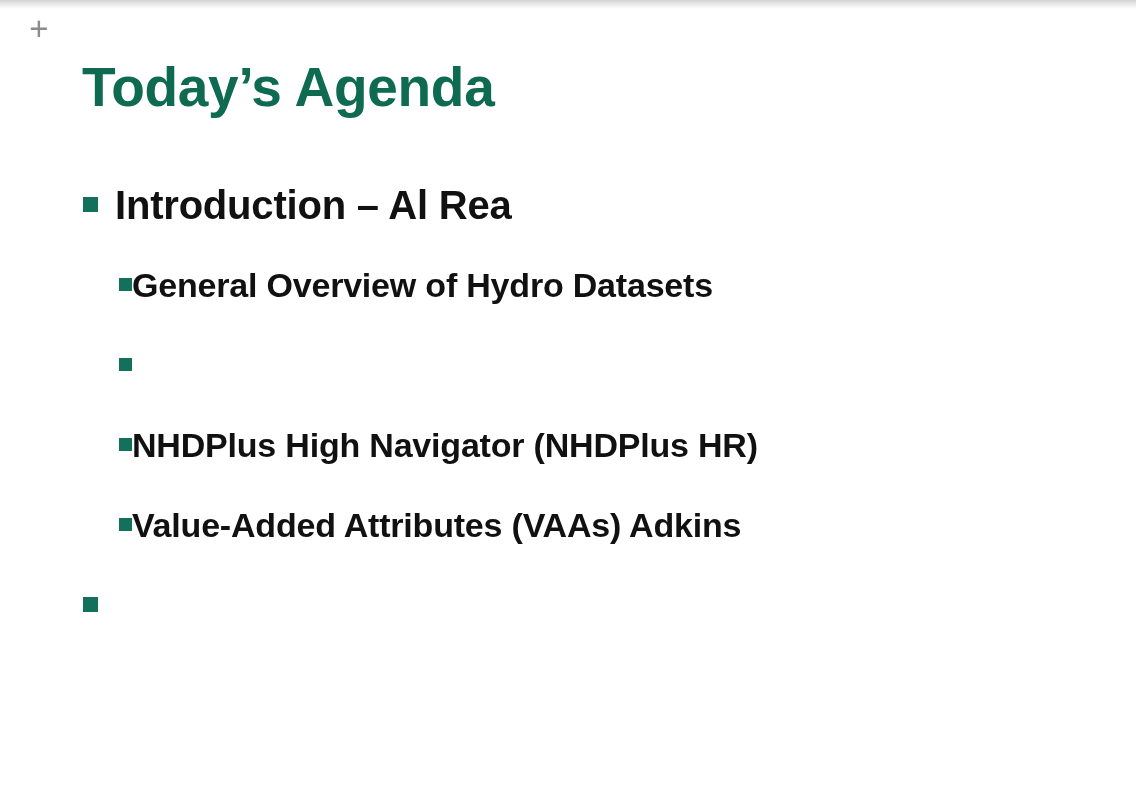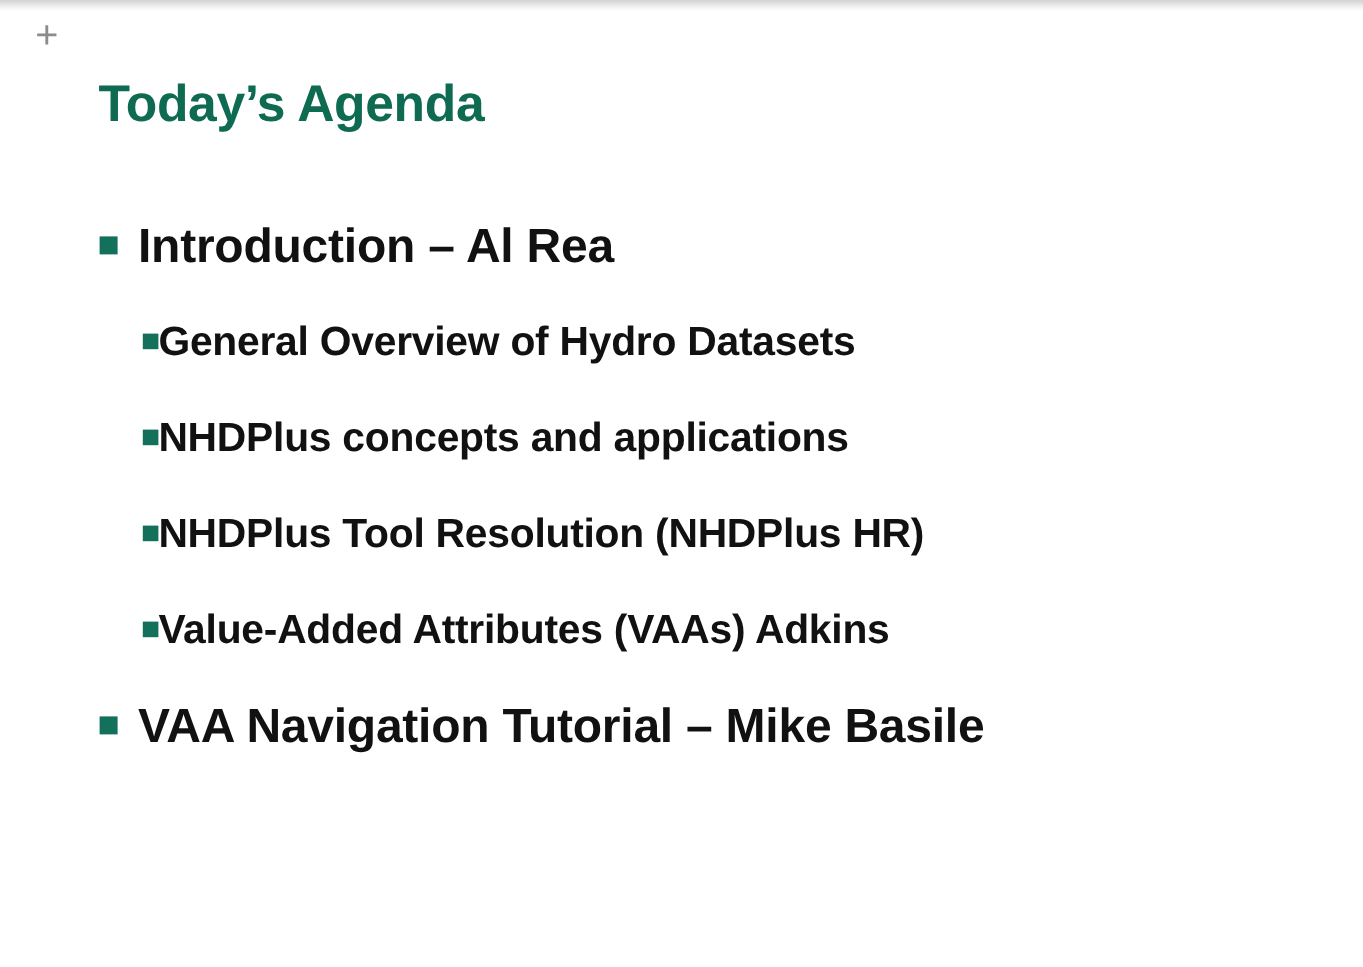--- a/index.html
+++ b/index.html
@@ -55,21 +55,21 @@
     text-align: center;
     font-family: "Liberation Sans", sans-serif;
     user-select: none;
   }
 
   .slide-title {
     position: absolute;
     left: 82px;
     top: 54px;
     color: #0f6a52;
-    font-size: 43px;
+    font-size: 55px;
     line-height: 66px;
     font-weight: bold;
     letter-spacing: -0.3px;
     white-space: nowrap;
     font-family: "Liberation Sans", sans-serif;
   }
 
   .bullet-list {
     position: absolute;
     left: 0;
@@ -146,33 +146,31 @@
       <span class="bullet-text">Introduction – Al Rea</span>
     </div>
 
     <div class="bullet-row level-2">
       <span class="bullet-marker"></span>
       <span class="bullet-text">General Overview of Hydro Datasets</span>
     </div>
 
     <div class="bullet-row level-2">
       <span class="bullet-marker"></span>
-      <span class="bullet-text">NHDPlus concepts and applications</span>
     </div>
 
     <div class="bullet-row level-2">
       <span class="bullet-marker"></span>
-      <span class="bullet-text">NHDPlus Tool Resolution (NHDPlus HR)</span>
+      <span class="bullet-text">NHDPlus High Navigator (NHDPlus HR)</span>
     </div>
 
     <div class="bullet-row level-2">
       <span class="bullet-marker"></span>
       <span class="bullet-text">Value-Added Attributes (VAAs) Adkins</span>
     </div>
 
 
     <div class="bullet-row level-1">
       <span class="bullet-marker"></span>
-      <span class="bullet-text">VAA Navigation Tutorial – Mike Basile</span>
     </div>
 
   </div>
 </div>
 
 </body></html>

